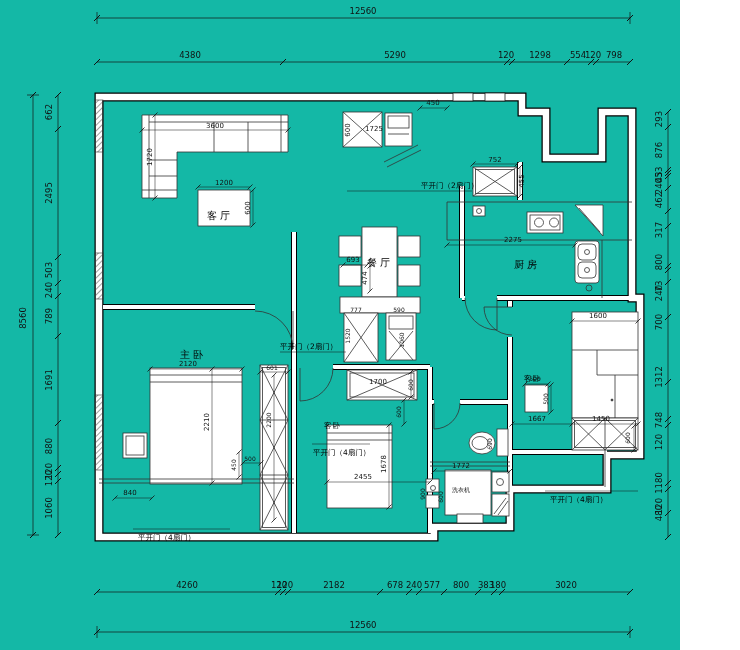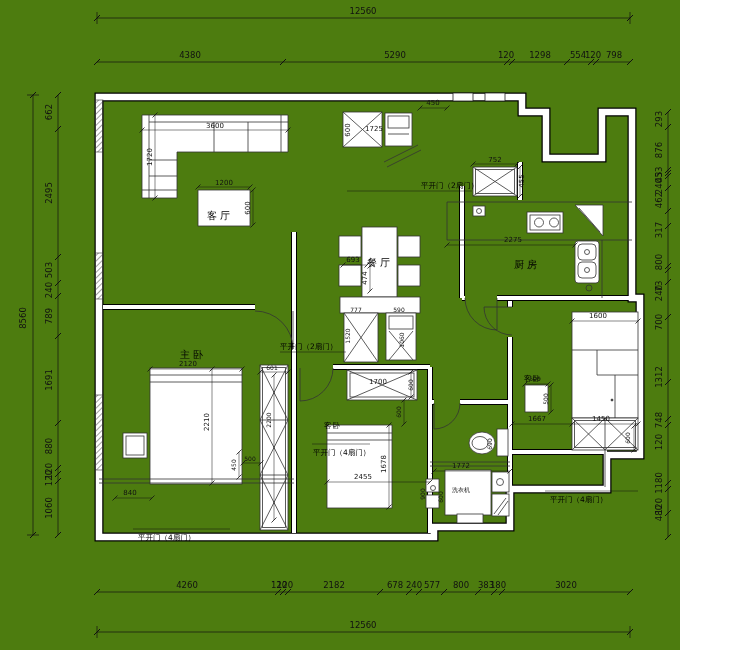--- a/index.html
+++ b/index.html
@@ -1,16 +1,16 @@
 <!DOCTYPE html>
 <html><head>
 <meta charset="utf-8">
 <style>
   html,body{margin:0;padding:0;background:#ffffff;}
-  .canvas{position:relative;width:680px;height:650px;background:#4d7c0f;overflow:hidden;}
+  .canvas{position:relative;width:680px;height:650px;background:#14b8a6;overflow:hidden;}
   svg{position:absolute;left:0;top:0;}
   text{font-family:"DejaVu Sans",sans-serif;fill:#111;}
   .dt{font-size:8.5px;}
   .ft{font-size:7px;}
   .tt{font-size:6px;}
   .rl{font-size:10px;letter-spacing:3px;fill:#000;}
   .rs{font-size:7.5px;letter-spacing:1px;fill:#000;}
   .dl{font-size:7.5px;fill:#000;}
   .mid{text-anchor:middle;}
 </style>

